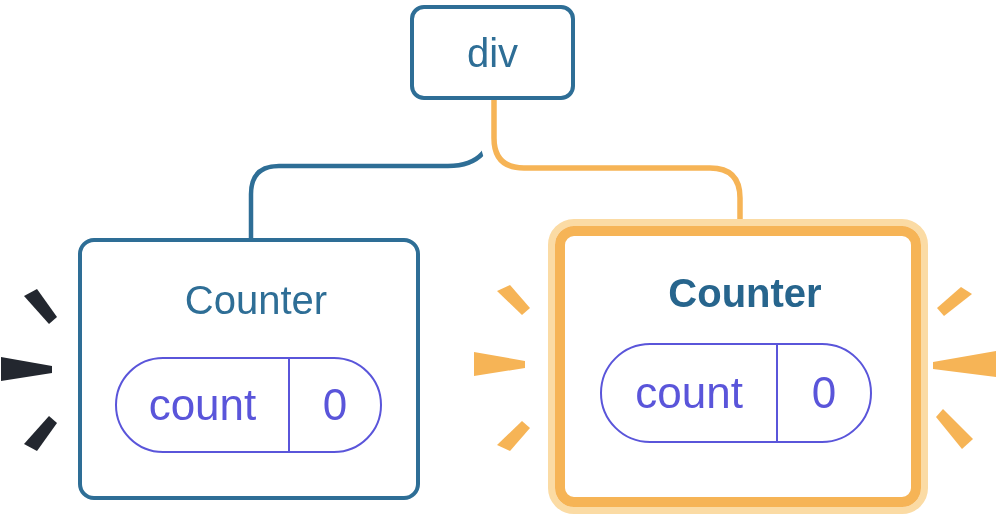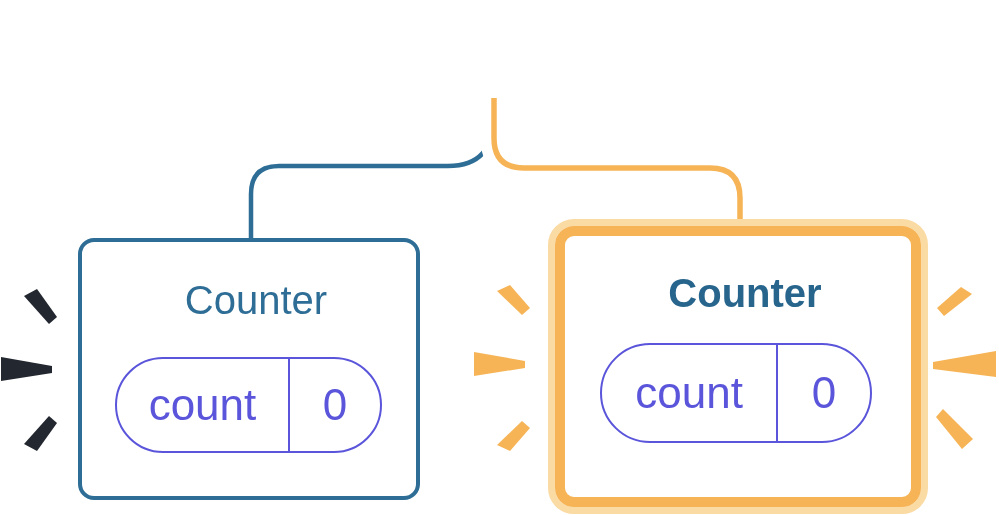--- a/index.html
+++ b/index.html
@@ -91,20 +91,23 @@
       <polygon class="spark-orange" points="497,445 510,451 530,428 522,421"></polygon>
     </g>
 
     <g>
       <polygon class="spark-orange" points="961,287 972,294 944,316 937,308"></polygon>
       <polygon class="spark-orange" points="996,351 996,377 933,369 933,362"></polygon>
       <polygon class="spark-orange" points="943,409 936,417 962,449 973,439"></polygon>
     </g>
   </svg>
 
+  <div class="node root-node">
+    <span class="root-label">div</span>
+  </div>
 
   <div class="node card-left">
     <div class="card-title">Counter</div>
     <div class="state-pill">
       <div class="pill-key">count</div>
       <div class="pill-value">0</div>
     </div>
   </div>
 
   <div class="card-right-outer">

